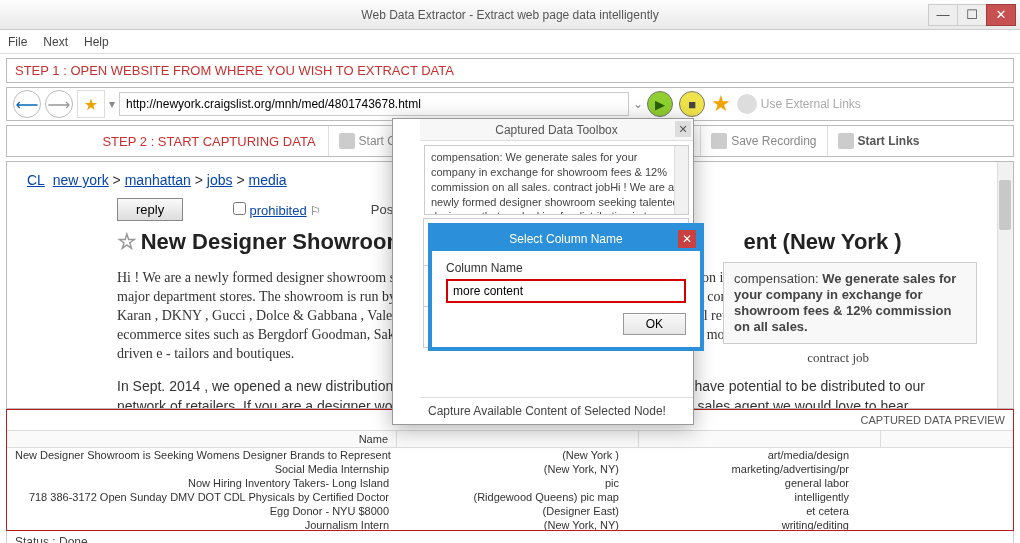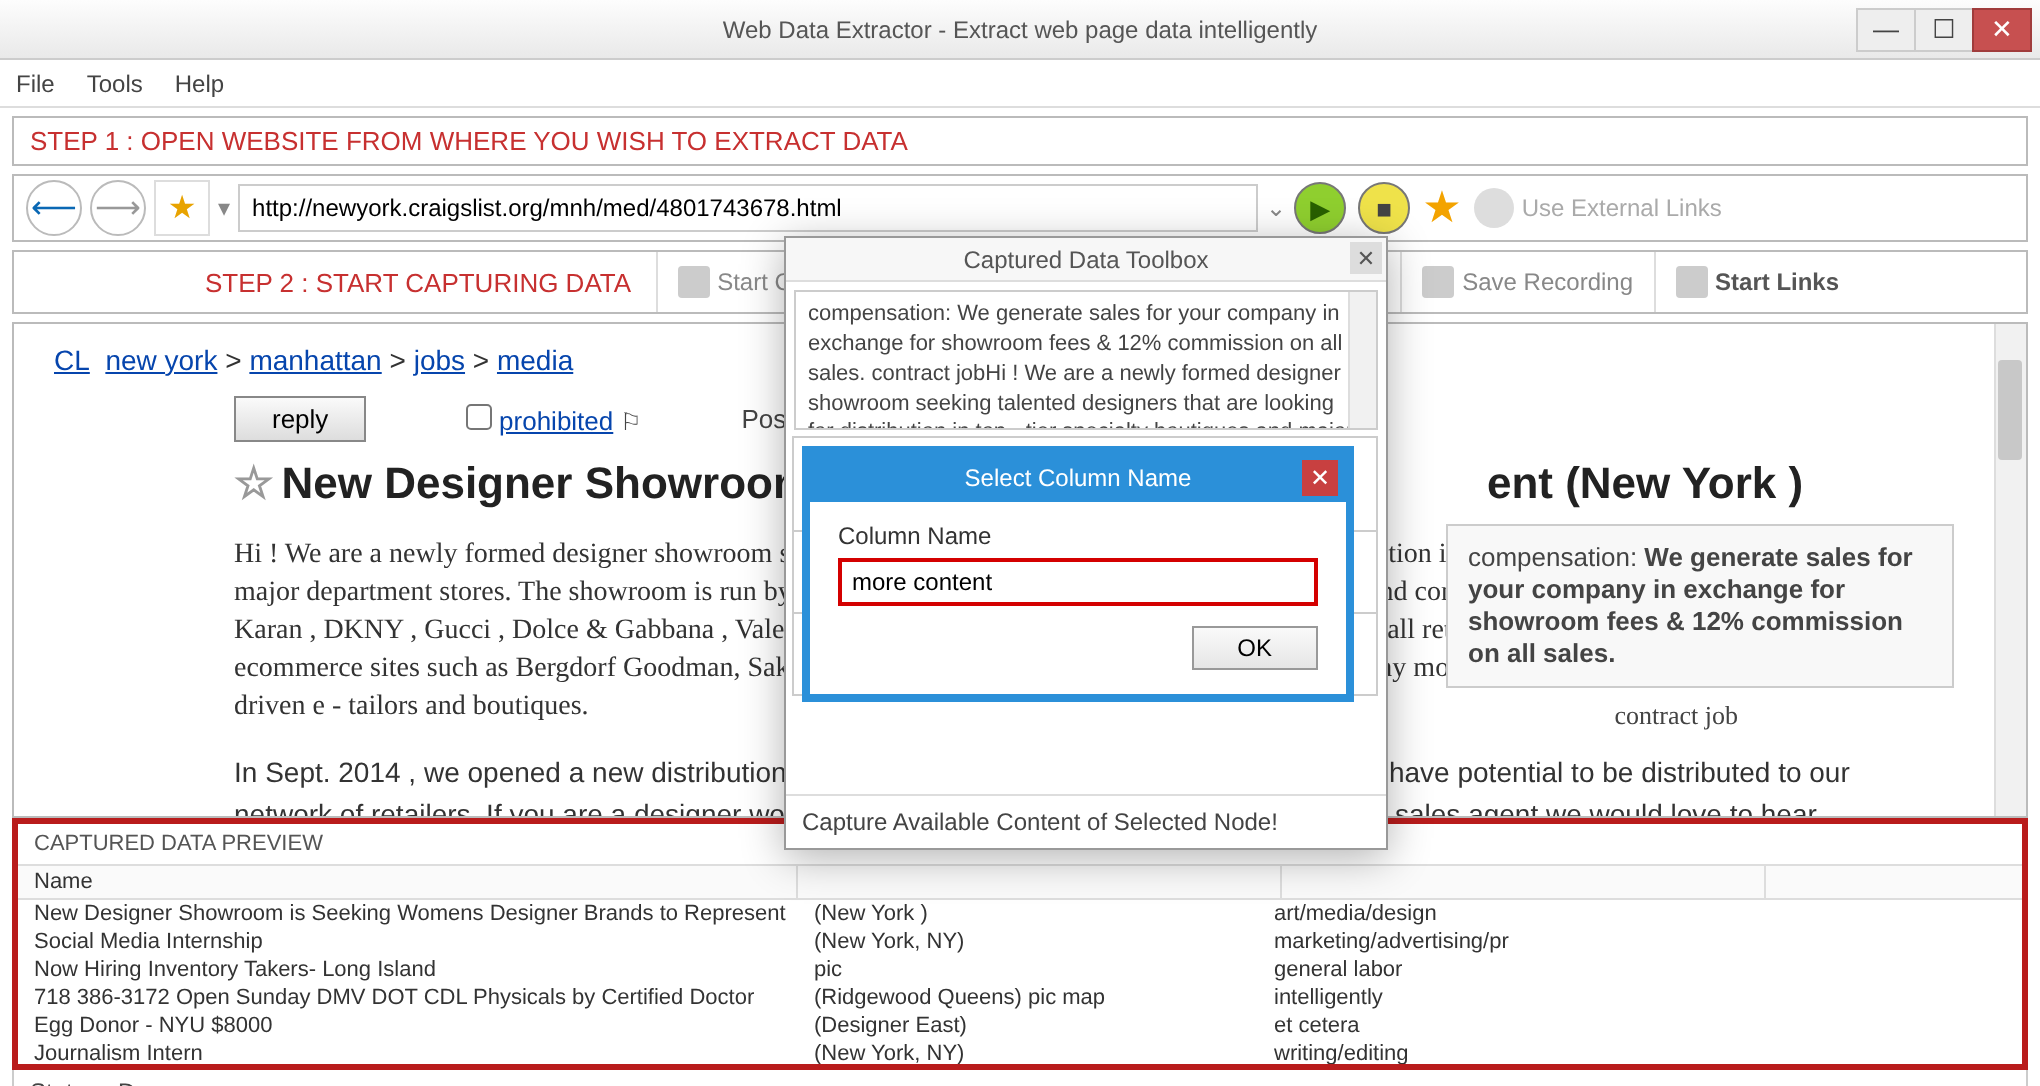--- a/index.html
+++ b/index.html
@@ -42,34 +42,34 @@
 .prohib { color: #0645ad; text-decoration: underline; font-size: 13px; }
 .posted { font-size: 13px; }
 .headline { font-family: Georgia, serif; font-size: 22px; font-weight: bold; color: #222; margin-left: 90px; display: flex; align-items: center; }
 .star-out { color: #999; font-size: 22px; margin-right: 4px; }
 .city { font-weight: bold; }
 .body-p { margin: 14px 0 0 90px; font-size: 14px; color: #333; max-width: 820px; line-height: 1.35; font-family: Georgia, serif; }
 .comp-box { position: absolute; right: 36px; top: 100px; width: 254px; border: 1px solid #ccc; padding: 8px 10px; font-size: 13px; background: #f8f8f8; font-family: Georgia, serif; }
 .ctype { position: absolute; right: 144px; top: 188px; font-size: 13px; font-family: Georgia, serif; }
 .scroll-v { position: absolute; right: 0; top: 0; bottom: 0; width: 16px; background: #f1f1f1; border-left: 1px solid #ddd; }
 .scroll-thumb { position: absolute; right: 2px; top: 18px; width: 12px; height: 50px; background: #c8c8c8; border-radius: 2px; }
-.preview { border: 3px solid #b91c1c; }
+.preview { border: 1px solid #b91c1c; text-align: right; }
 .preview-h { padding: 4px 8px; font-size: 11px; color: #555; border-bottom: 1px solid #ddd; }
 .preview-cols { display: flex; border-bottom: 1px solid #ddd; background: #fafafa; gap: 12px; }
 .preview-cols div { padding: 2px 8px; font-size: 11px; color: #333; border-right: 1px solid #ddd; }
 .preview-body { height: 82px; overflow: hidden; position: relative; }
 .prow { display: flex; font-size: 11px; color: #333; }
 .prow div { padding: 1px 8px; white-space: nowrap; overflow: hidden; }
 .pc1 { width: 390px; }
 .pc2 { width: 230px; }
 .pc3 { width: 230px; }
 .status { padding: 4px 8px; font-size: 12px; border: 1px solid #ccc; border-top: none; }
 
 
-.toolbox { position: absolute; left: 392px; top: 118px; width: 302px; background: #fff; border: 1px solid #999; box-shadow: 0 4px 20px rgba(0,0,0,0.3); z-index: 50; }
+.toolbox { position: absolute; left: 392px; top: 118px; width: 302px; background: #fff; border: 1px solid #999; box-shadow: 0 4px 20px rgba(0,0,0,0.3); z-index: 50; padding-left: 27px; }
 .tbx-title { display: flex; align-items: center; justify-content: center; height: 22px; font-size: 12px; color: #555; border-bottom: 1px solid #ddd; position: relative; background: #f7f7f7; }
 .tbx-close { position: absolute; right: 2px; top: 2px; width: 16px; height: 16px; background: #ddd; display:flex; align-items:center; justify-content:center; font-size:11px; }
 .tbx-pre { border: 1px solid #ccc; margin: 4px; height: 70px; padding: 4px 6px; font-size: 11px; line-height: 1.35; color: #444; overflow: hidden; position: relative; }
 .tbx-pre-scroll { position:absolute; right:0; top:0; bottom:0; width:14px; background:#f1f1f1; border-left:1px solid #ddd; }
 .tbx-grid { display: grid; grid-template-columns: 1fr 1fr; gap: 0; margin: 0 4px 4px 4px; }
 .tbx-cell { border: 1px solid #ccc; display: flex; align-items: center; justify-content: center; gap: 10px; height: 42px; font-size: 13px; font-weight: bold; color: #3363a6; margin: -1px 0 0 -1px; }
 .tbx-ico { width: 18px; height: 18px; background: #e6e6e6; border: 1px solid #bbb; }
 .tbx-foot { padding: 6px 8px; font-size: 12px; color: #444; border-top: 1px solid #ddd; }
 .tbx-cap-area { position: relative; height: 178px; }
 
@@ -90,21 +90,21 @@
   <div class="title">Web Data Extractor  -  Extract web page data intelligently</div>
   <div class="win-btns">
     <div class="win-btn">—</div>
     <div class="win-btn">☐</div>
     <div class="win-btn close">✕</div>
   </div>
 </div>
 
 <div class="menubar">
   <span>File</span>
-  <span>Tools</span>
+  <span>Next</span>
   <span>Help</span>
 </div>
 
 <div class="content">
   <div class="frame">
       <div class="step">STEP 1 : OPEN WEBSITE FROM WHERE YOU WISH TO EXTRACT DATA</div>
     </div>
 
   <div class="frame">
     <div class="urlbar">

